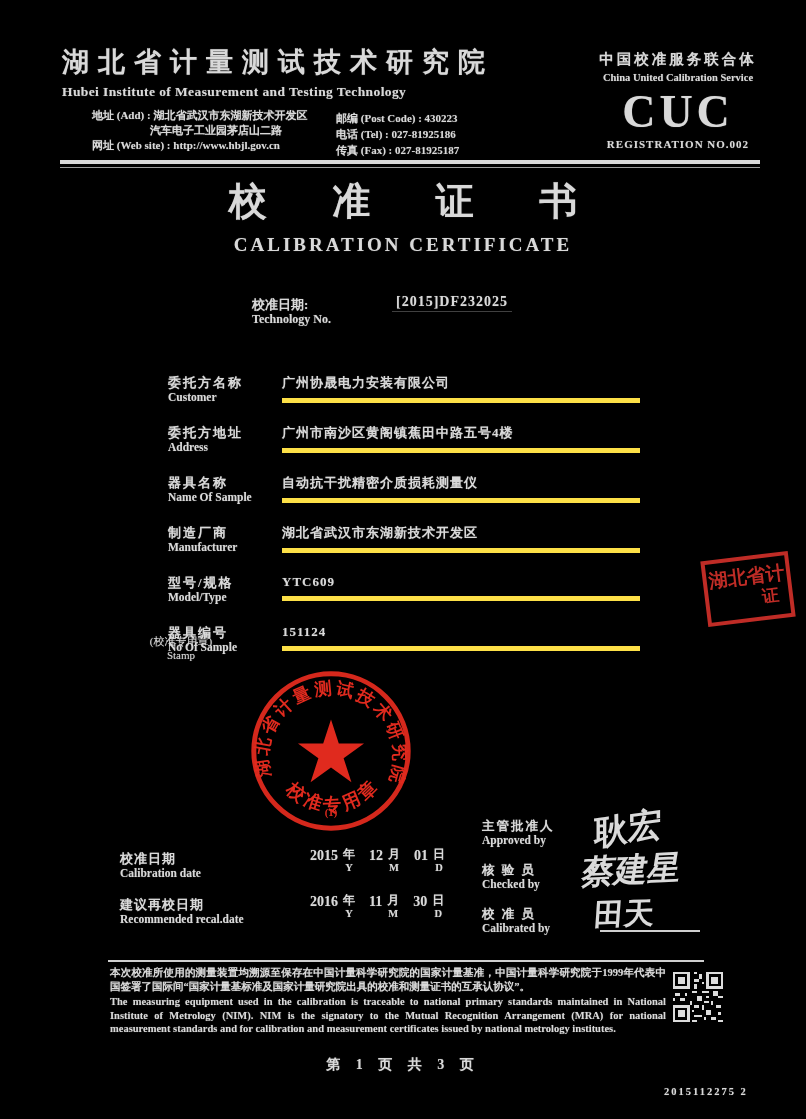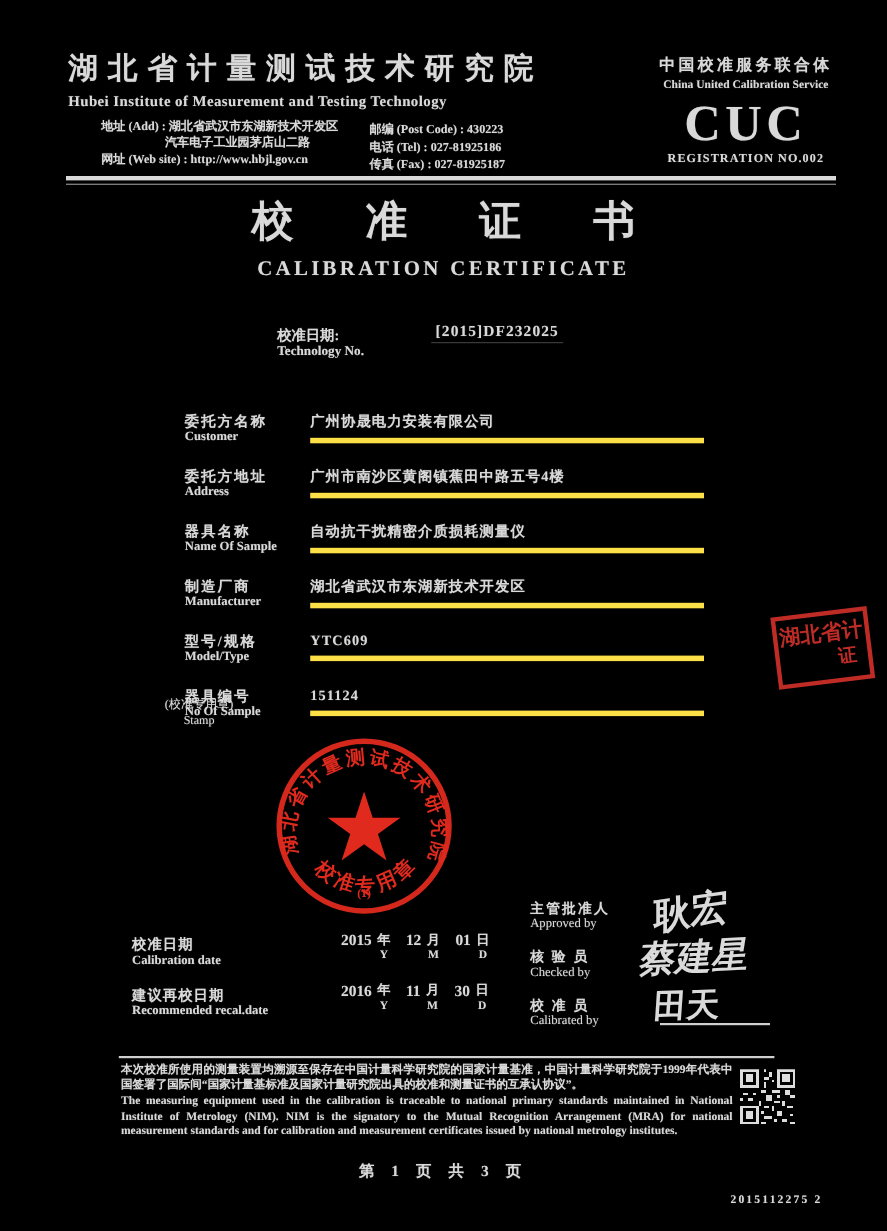--- a/index.html
+++ b/index.html
@@ -49,21 +49,21 @@
   .dlabel-en{position:absolute;left:0;top:19px;font-size:11.5px;font-weight:bold;white-space:nowrap;}
   .dsegs{position:absolute;left:190px;top:0;white-space:nowrap;}
   .dseg{display:inline-block;margin-right:10px;}
   .dval{display:inline-block;font-size:14px;font-weight:bold;vertical-align:top;padding-right:5px;}
   .dunit{display:inline-block;text-align:center;vertical-align:top;font-size:12px;font-weight:bold;line-height:13px;}
   .dunit .en{font-size:10.5px;}
   
   .signoff{left:482px;top:818px;width:310px;}
   .srow{position:relative;height:44px;}
   .slabel-cn{position:absolute;left:0;top:0;font-size:12.5px;font-weight:bold;letter-spacing:2px;white-space:nowrap;}
-  .slabel-en{position:absolute;left:0;top:16px;font-size:11.5px;font-weight:normal;white-space:nowrap;text-align:center;}
+  .slabel-en{position:absolute;left:0;top:16px;font-size:11.5px;font-weight:bold;white-space:nowrap;text-align:center;}
   .sig{position:absolute;font-family:"DejaVu Sans",sans-serif;font-weight:bold;color:#e6e6e6;opacity:.95;white-space:nowrap;}
   .sig1{left:112px;top:-12px;font-size:34px;transform:rotate(-8deg) skewX(-8deg);}
   .sig2{left:100px;top:30px;font-size:33px;transform:rotate(-3deg) skewX(-12deg);}
   .sig3{left:112px;top:76px;font-size:30px;transform:rotate(-2deg) skewX(-6deg);}
   .sig-line{position:absolute;left:118px;top:112px;width:100px;border-top:2px solid #cfcfcf;}
   
   .foot-rule{left:108px;top:960px;width:596px;border-top:2px solid #cfcfcf;}
   .footnote{left:110px;top:966px;width:556px;font-size:10.5px;line-height:13.5px;font-weight:bold;text-align:justify;}
   .footnote .en{margin-top:2px;}
   .qr{left:672px;top:972px;width:52px;height:50px;}

